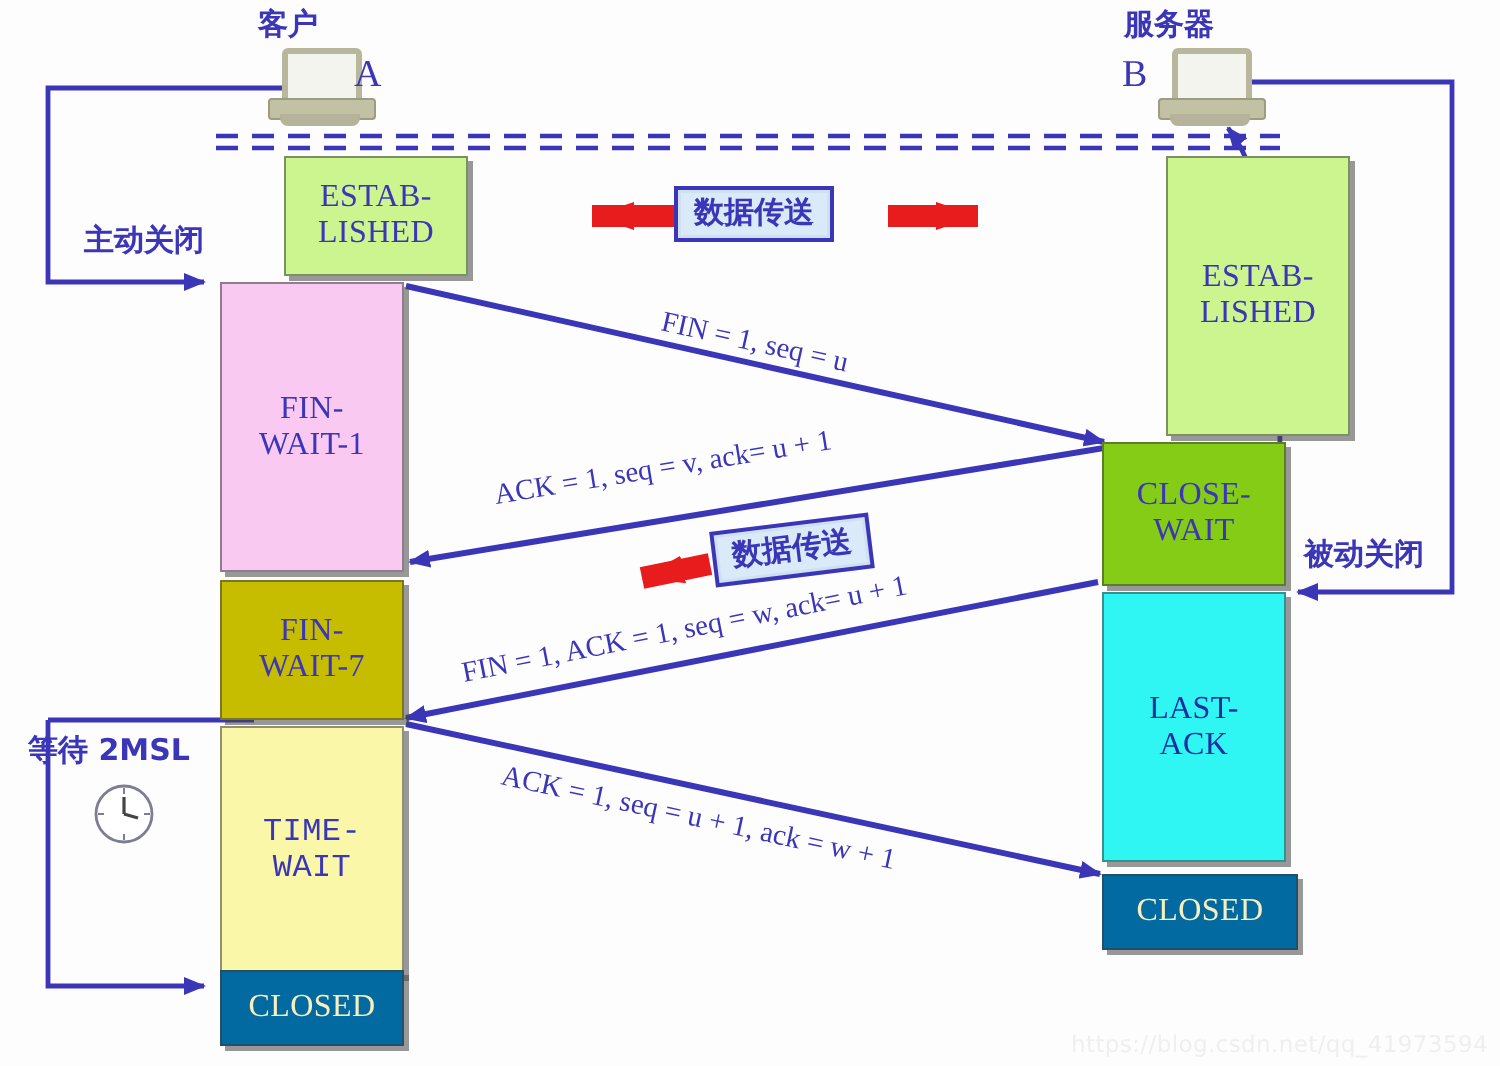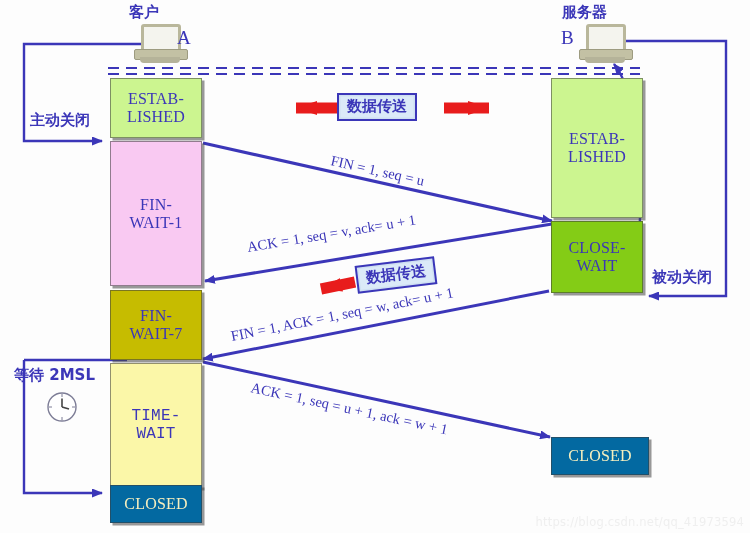--- a/index.html
+++ b/index.html
@@ -8,21 +8,21 @@
   #stage{position:relative;width:750px;height:533px;background:#fdfdfd;}
 
   
   .sbox{position:absolute;box-sizing:border-box;
         display:flex;flex-direction:column;align-items:center;justify-content:center;
         color:#3b36b8;font-family:"Liberation Serif",serif;
         font-size:16px;line-height:1.12;text-align:center;letter-spacing:.2px;
         border:1px solid rgba(60,60,60,.55);
         box-shadow:2.5px 2.5px 0 rgba(70,70,70,.55);}
   .sbox .ln{display:block;white-space:nowrap;}
-  .c-estab{background:#ccf590;}
+  .c-estab{background:#ccf590;margin-left:32px;}
   .c-finw1{background:#f9c9f2;}
   .c-finw2{background:#c6bc00;}
   .c-timew{background:#fbf7a8;}
   .c-closed{background:#0369a1;color:#f7efbe;}
   .c-closew{background:#84cc16;}
   .c-lastack{background:#2ff6f3;color:#1c2fa0;}
 
   
   .laptop{position:absolute;width:54px;height:40px;}
   .lp-screen{position:absolute;left:8px;top:0;width:34px;height:25px;
@@ -146,26 +146,30 @@
   <div class="sbox c-estab" style="left:551px;top:78px;width:92px;height:140px;">
     <span class="ln">ESTAB-</span>
     <span class="ln">LISHED</span>
   </div>
 
   <div class="sbox c-closew" style="left:551px;top:221px;width:92px;height:72px;">
     <span class="ln">CLOSE-</span>
     <span class="ln">WAIT</span>
   </div>
 
+  <div class="sbox c-lastack" style="left:551px;top:296px;width:92px;height:135px;">
+    <span class="ln">LAST-</span>
+    <span class="ln">ACK</span>
+  </div>
 
   <div class="sbox c-closed" style="left:551px;top:437px;width:98px;height:38px;">
     <span class="ln">CLOSED</span>
   </div>
 
-  <div class="lbl cn side-cn" style="left:30px;top:111px;">主动关闭</div>
+  <div class="lbl cn side-cn" style="left:42px;top:111px;">主动关闭</div>
 
   <div class="lbl cn side-cn" style="left:652px;top:268px;">被动关闭</div>
 
 
   <div class="lbl cn side-cn" style="left:14px;top:366px;font-family:'DejaVu Sans',sans-serif;">等待 2MSL</div>
 
   <svg class="clock" style="left:45px;top:390px;" viewBox="0 0 34 34">
     <circle cx="17" cy="17" r="14" fill="#ffffff" stroke="#7d7d96" stroke-width="1.4"></circle>
     <g stroke="#7d7d96" stroke-width="1">
       <line x1="17" y1="4" x2="17" y2="7"></line>

